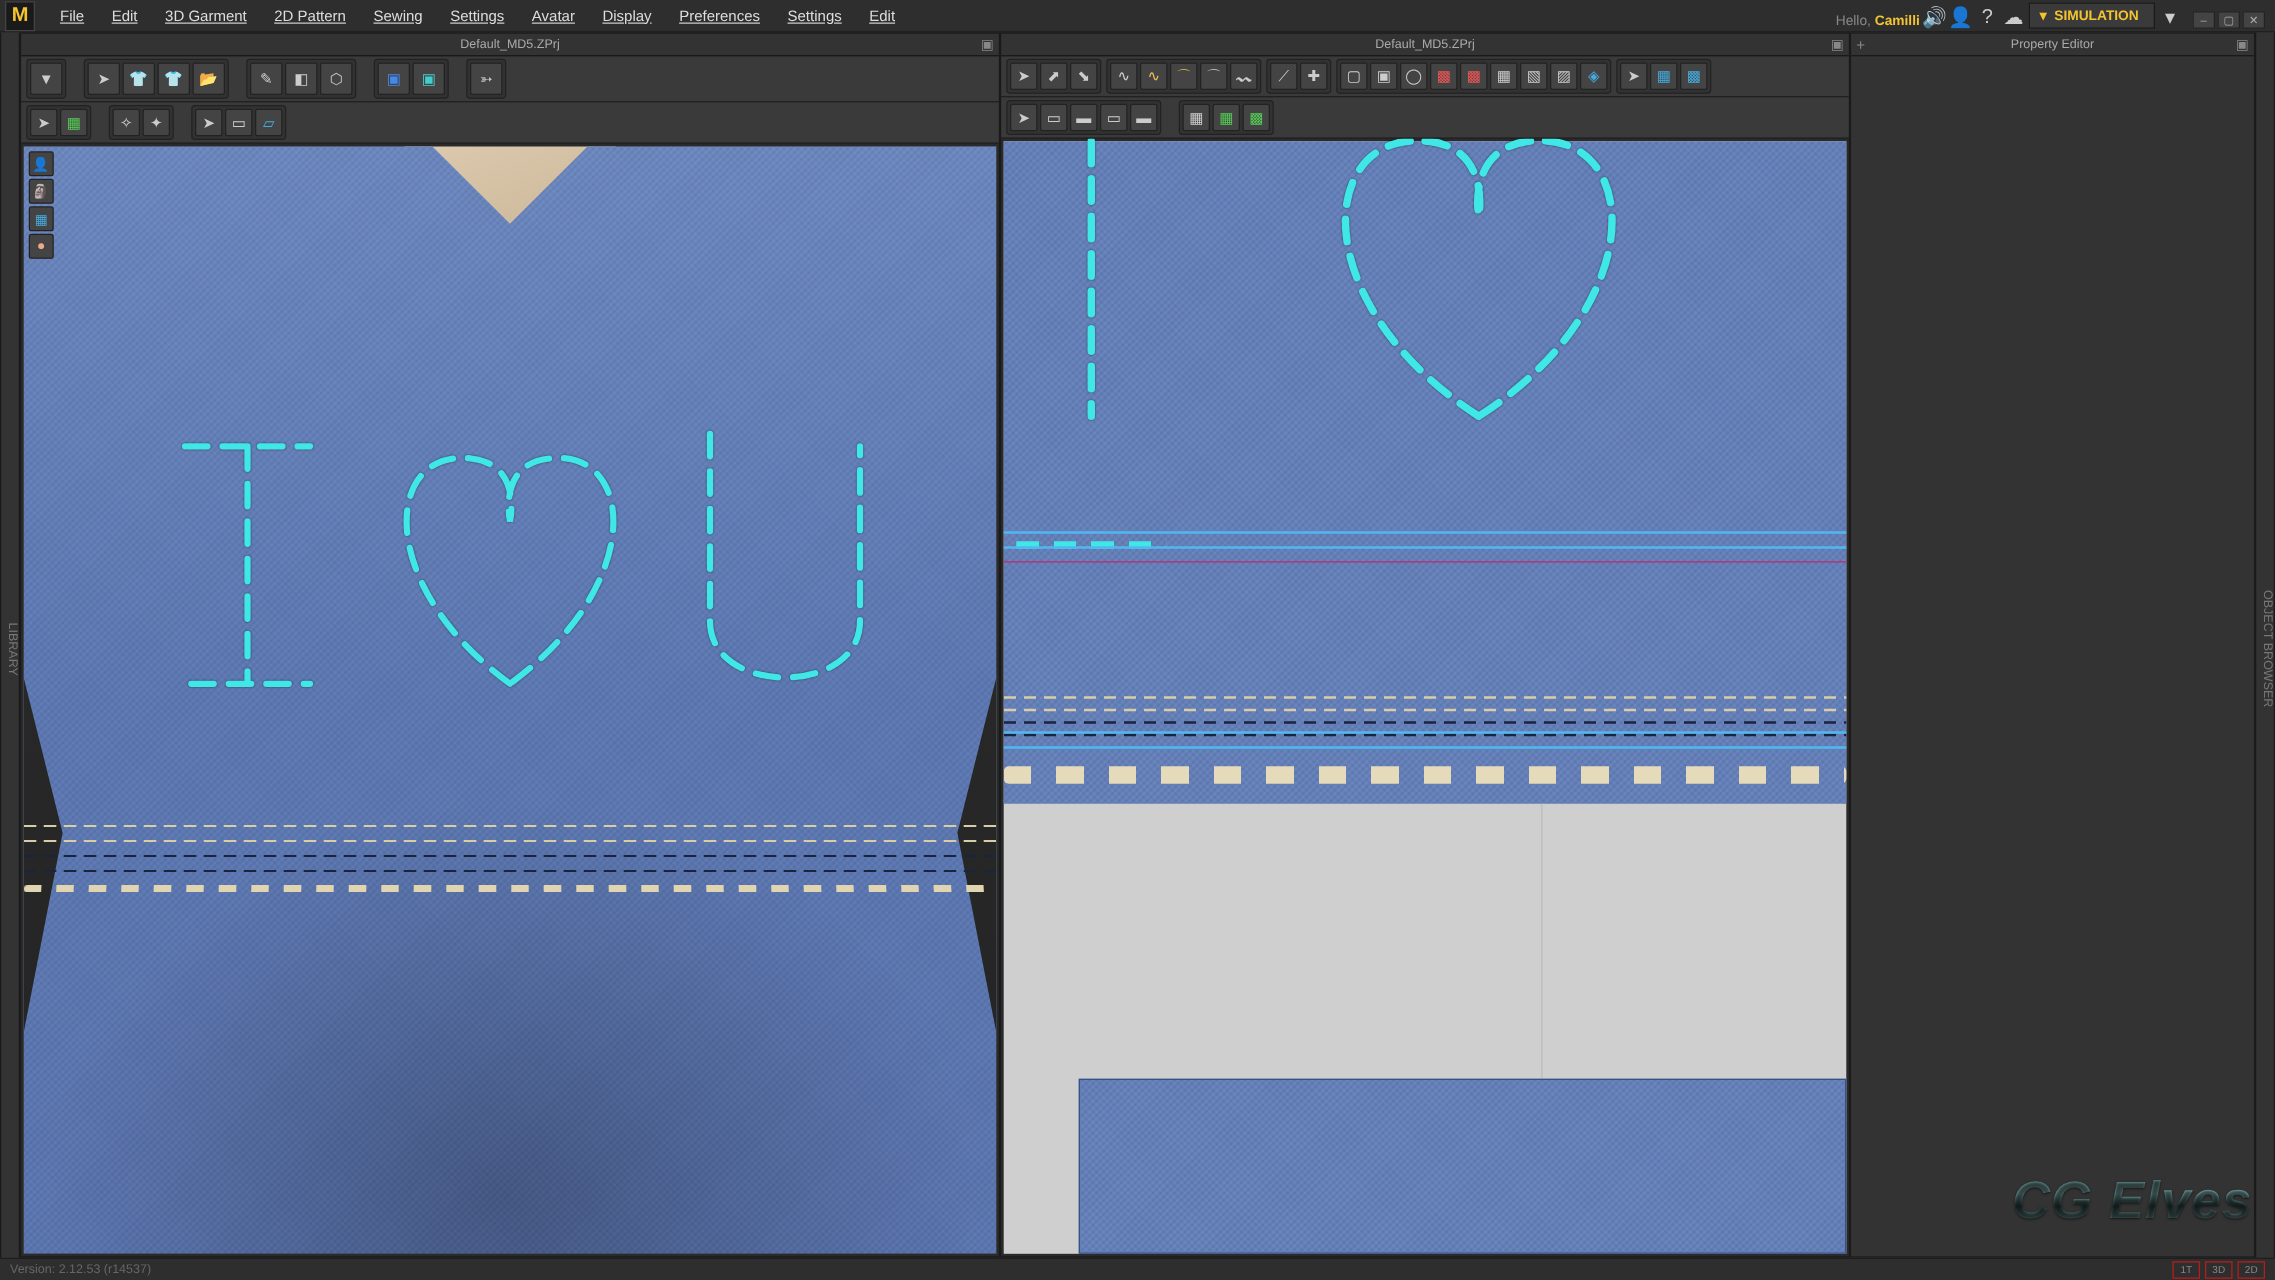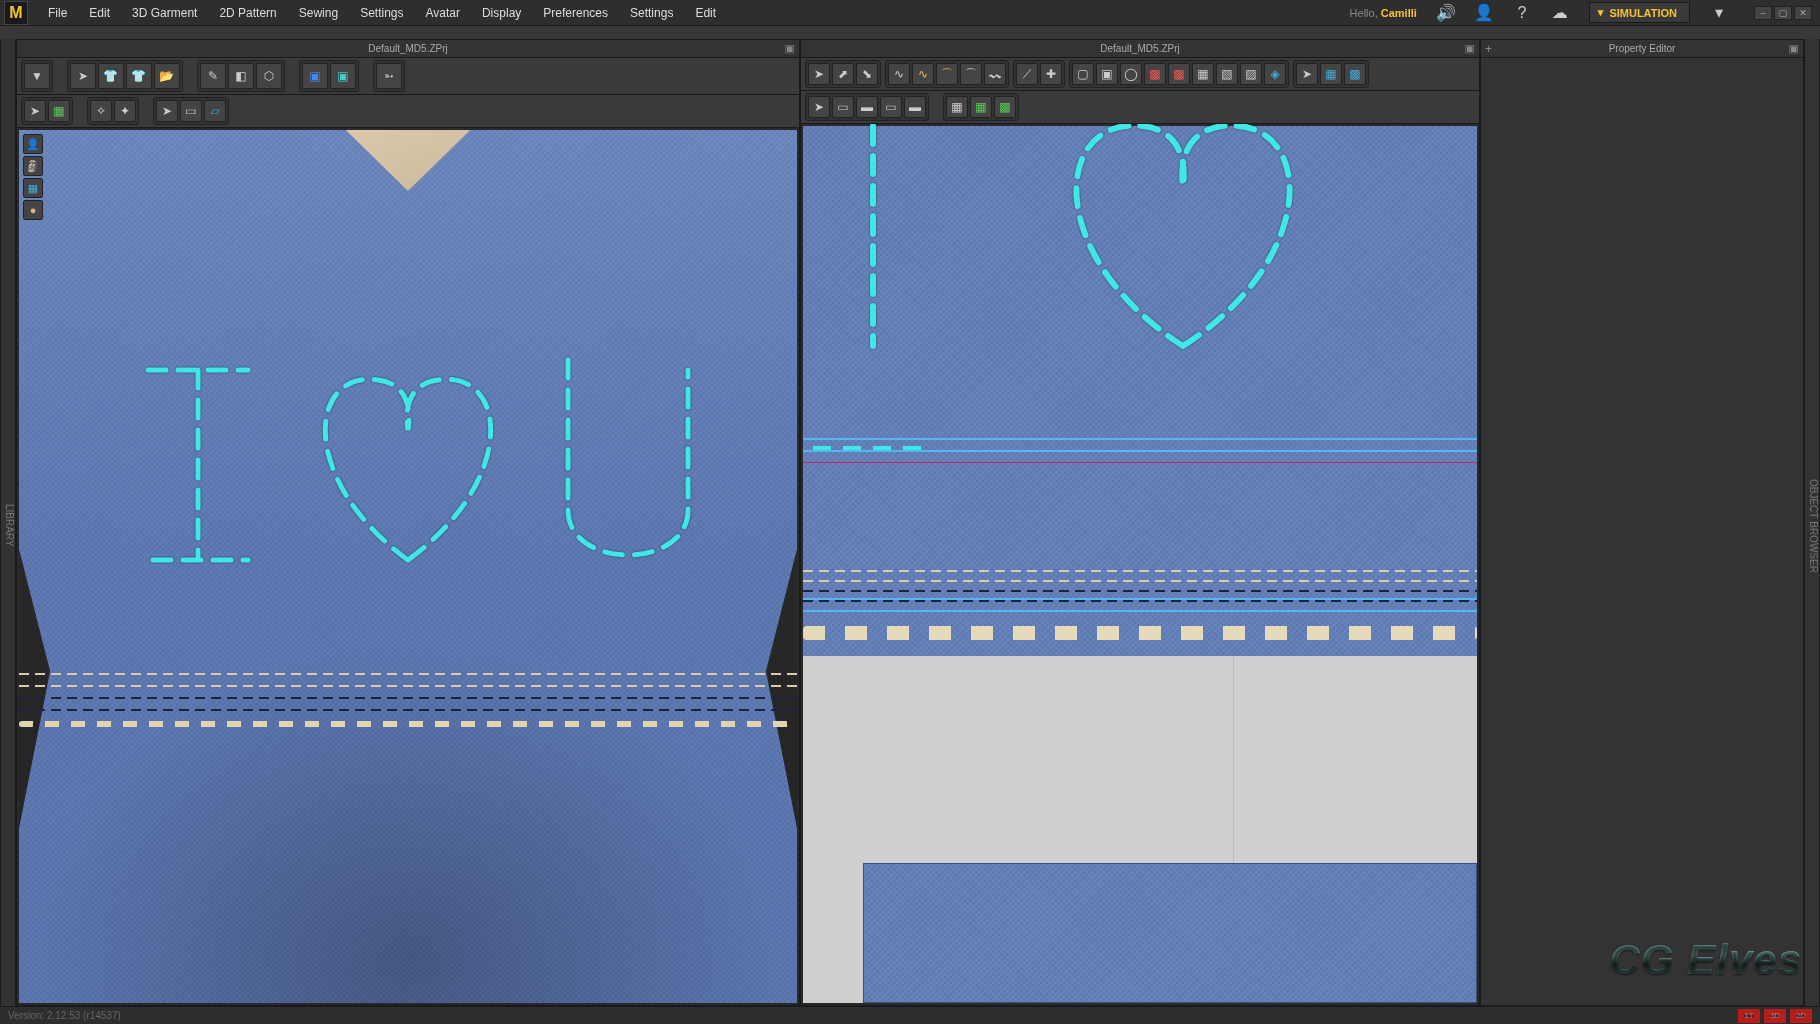--- a/index.html
+++ b/index.html
@@ -2,33 +2,33 @@
 <html><head>
 <meta charset="utf-8">
 <style>
 * { margin: 0; padding: 0; box-sizing: border-box; font-family: "Segoe UI", Arial, sans-serif; }
 html, body { width: 1820px; height: 1024px; background: #2a2a2a; color: #ccc; overflow: hidden; user-select: none; }
 .app { width: 100%; height: 100%; display: flex; flex-direction: column; background: #383838; }
 
 
 .menubar { height: 26px; background: #2e2e2e; display: flex; align-items: center; padding: 0 4px; border-bottom: 1px solid #1c1c1c; }
 .logo { width: 24px; height: 24px; background: #1a1a1a; color: #f4c430; font-weight: bold; font-size: 16px; display: flex; align-items: center; justify-content: center; margin-right: 10px; border: 1px solid #444; }
-.menu-items { display: flex; gap: 2px; }
+.menu-items { display: flex; gap: 2px; text-decoration: underline; }
 .menu-item { padding: 4px 10px; font-size: 12px; color: #ddd; cursor: pointer; }
-.menubar-right { margin-left: auto; display: flex; align-items: center; gap: 20px; padding-right: 4px; }
+.menubar-right { margin-left: auto; display: flex; align-items: flex-end; gap: 3px; padding-right: 4px; }
 .hello { font-size: 11px; color: #888; }
 .hello b { color: #f4c430; font-weight: bold; }
 .top-icon { width: 18px; height: 18px; display: flex; align-items: center; justify-content: center; color: #ccc; cursor: pointer; }
 .sim-btn { background: #3a3a3a; border: 1px solid #1a1a1a; padding: 3px 12px 3px 8px; display: flex; align-items: center; gap: 6px; font-size: 11px; color: #f4c430; font-weight: bold; cursor: pointer; }
 .sim-btn .chev { color: #f4c430; }
 .win-btns { display: flex; gap: 2px; margin-left: 6px; }
 .win-btn { width: 18px; height: 14px; background: #444; border: 1px solid #222; display:flex;align-items:center;justify-content:center;font-size:9px;color:#aaa;cursor:pointer; }
 
 
-.main { flex: 1; display: flex; background: #2a2a2a; position: relative; margin-top: 13px; }
+.main { flex: 1; display: flex; background: #2a2a2a; position: relative; }
 .side-tab-l, .side-tab-r { width: 16px; background: #333; writing-mode: vertical-rl; text-align: center; font-size: 10px; color: #777; padding-top: 6px; border-left:1px solid #1a1a1a; border-right:1px solid #1a1a1a; }
 .panel { display: flex; flex-direction: column; border: 1px solid #1a1a1a; }
 .panel.left { width: 784px; }
 .panel.right { width: 680px; }
 .panel.prop { flex: 1; background: #333; }
 .panel-title { height: 18px; background: #333; font-size: 10px; color: #aaa; display: flex; align-items: center; justify-content: center; position: relative; border-bottom: 1px solid #1a1a1a; }
 .panel-title .close-x { position: absolute; right: 4px; cursor: pointer; color: #888; font-size: 11px; }
 .panel-title .plus { position: absolute; left: 4px; cursor: pointer; color: #888; font-size: 12px; }
 
 .toolbar { min-height: 30px; background: #3a3a3a; display: flex; align-items: center; gap: 4px; padding: 2px 4px; border-bottom: 1px solid #1a1a1a; flex-wrap: nowrap; }
@@ -90,21 +90,21 @@
 .pt-seams .wline{ transform:none; }
 .pt-guide.bot1{ top:472px;} .pt-guide.bot2{ top:484px;}
 .pt-bigstitch{ position:absolute; left:0; right:0; top:500px; height:14px; background:repeating-linear-gradient(90deg,#e5daba 0 22px, transparent 22px 42px); border-radius:4px;}
 
 
 .prop-body { flex:1; background:#333; }
 
 
 .statusbar { height: 18px; background: #2e2e2e; border-top: 1px solid #1a1a1a; display:flex; align-items:center; padding: 0 8px; font-size:10px; color:#666; }
 .statusbar .right { margin-left:auto; display:flex; gap:4px;}
-.sb-btn{ width:22px;height:14px;border:6px solid #b91c1c;display:flex;align-items:center;justify-content:center;font-size:8px;color:#888;cursor:pointer;}
+.sb-btn{ width:22px;height:14px;border:1px solid #b91c1c;display:flex;align-items:center;justify-content:center;font-size:8px;color:#888;cursor:pointer;}
 
 
 .watermark { position:absolute; right:18px; bottom:22px; font-size:42px; font-weight:600; font-style:italic; letter-spacing:1px;
   background: linear-gradient(180deg,#4a6a6a,#7fb0b0 40%,#2a4040 60%,#9cc8c8);
   -webkit-background-clip:text; background-clip:text; color:transparent; text-shadow: 0 1px 2px rgba(0,0,0,0.6); pointer-events:none; }
 </style>
 </head>
 <body>
 
 <div class="app">

